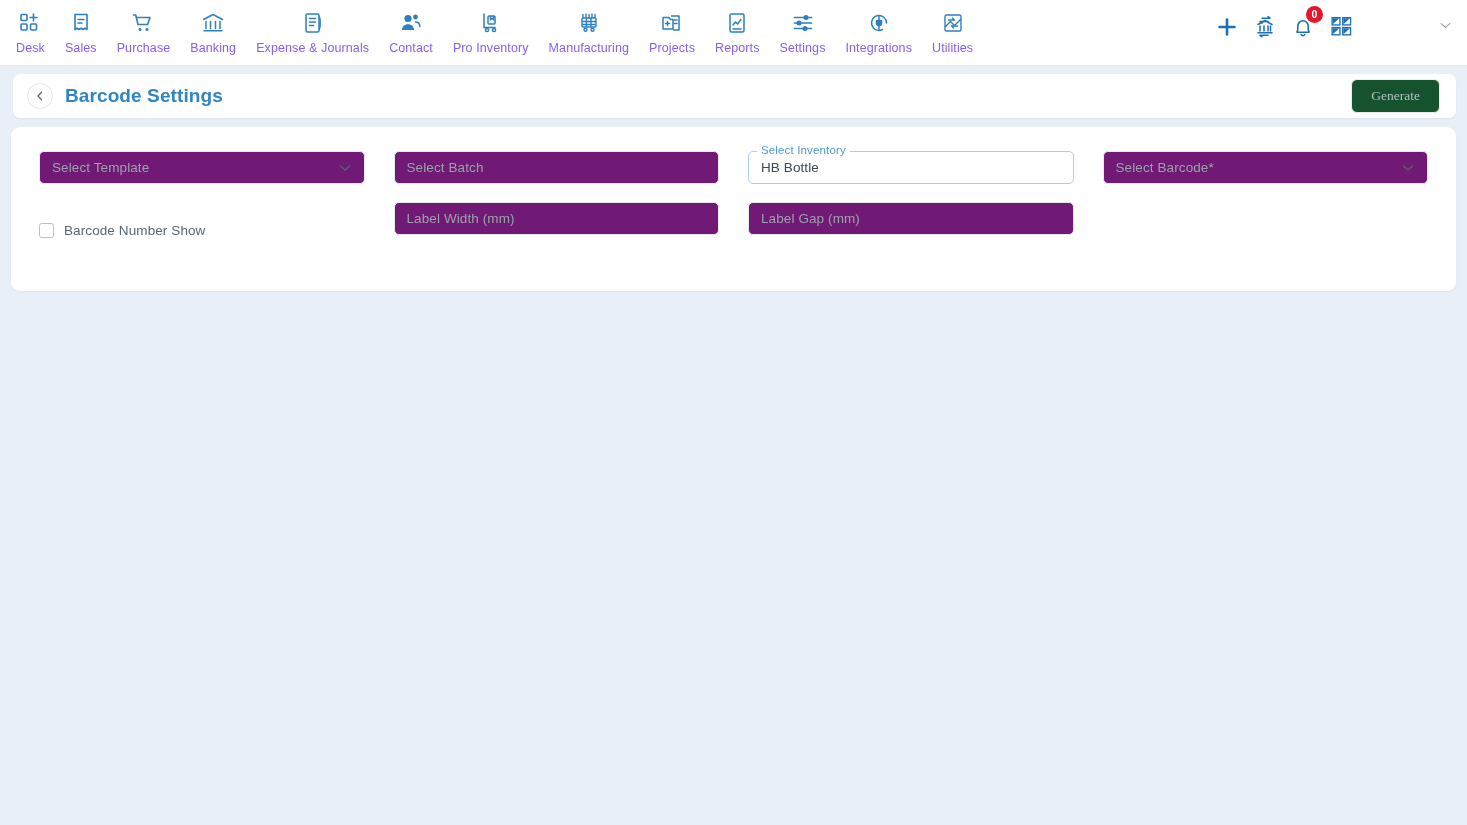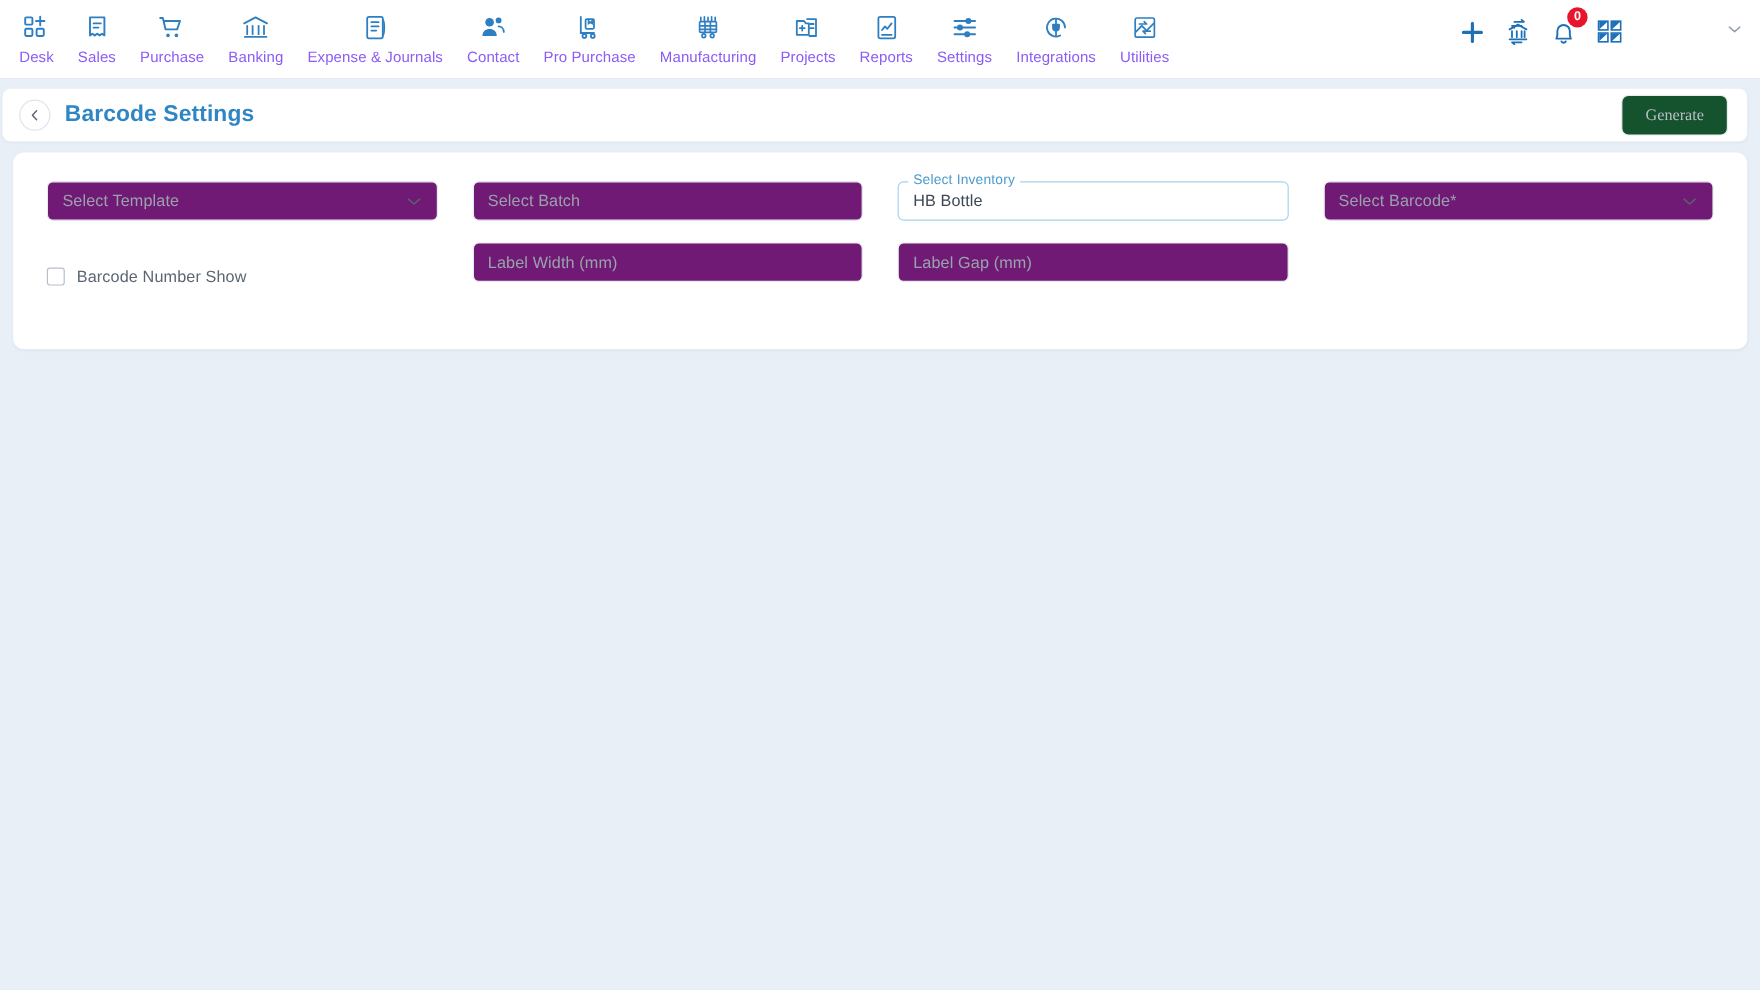--- a/index.html
+++ b/index.html
@@ -78,21 +78,21 @@
   }
   .chev-user {
     margin-left: 70px;
     color: #8a939d;
     font-size: 15px;
     cursor: pointer;
   }
 
   
   .page-header {
-    margin: 8px 11px 0 2px;
+    margin: 8px 11px 0 13px;
     height: 44px;
     background: #ffffff;
     border-radius: 7px;
     display: flex;
     align-items: center;
     padding: 0 16px 0 14px;
     box-shadow: 0 1px 2px rgba(30,60,90,.05);
     position: relative;
   }
   .back-btn {
@@ -295,21 +295,21 @@
     <div class="nav-item">
       <span class="nav-icon">
         <svg width="24" height="24" viewBox="0 0 24 24" fill="none" stroke="#2e7fc1" stroke-width="1.5">
           <path d="M5 3v13.5h11" stroke-linecap="round"></path>
           <rect x="9" y="5" width="7" height="8" rx="1"></rect>
           <path d="M11.5 5v3.5l1.5-1 1.5 1V5"></path>
           <circle cx="8" cy="19" r="1.6"></circle>
           <circle cx="15" cy="19" r="1.6"></circle>
         </svg>
       </span>
-      <span class="nav-label">Pro Purchase</span>
+      <span class="nav-label">Pro Inventory</span>
     </div>
 
     <div class="nav-item">
       <span class="nav-icon">
         <svg width="24" height="24" viewBox="0 0 24 24" fill="none" stroke="#2e7fc1" stroke-width="1.4">
           <path d="M6 3.5v3M9 3v3.5M12 3.5v3M15 3v3.5M18 3.5v3" stroke-linecap="round"></path>
           <rect x="5" y="7" width="14" height="9" rx="1"></rect>
           <path d="M5 10.5h14M5 13.5h14M9.5 7v9M14 7v9"></path>
           <circle cx="8.5" cy="18.8" r="1.5"></circle>
           <circle cx="15.5" cy="18.8" r="1.5"></circle>

